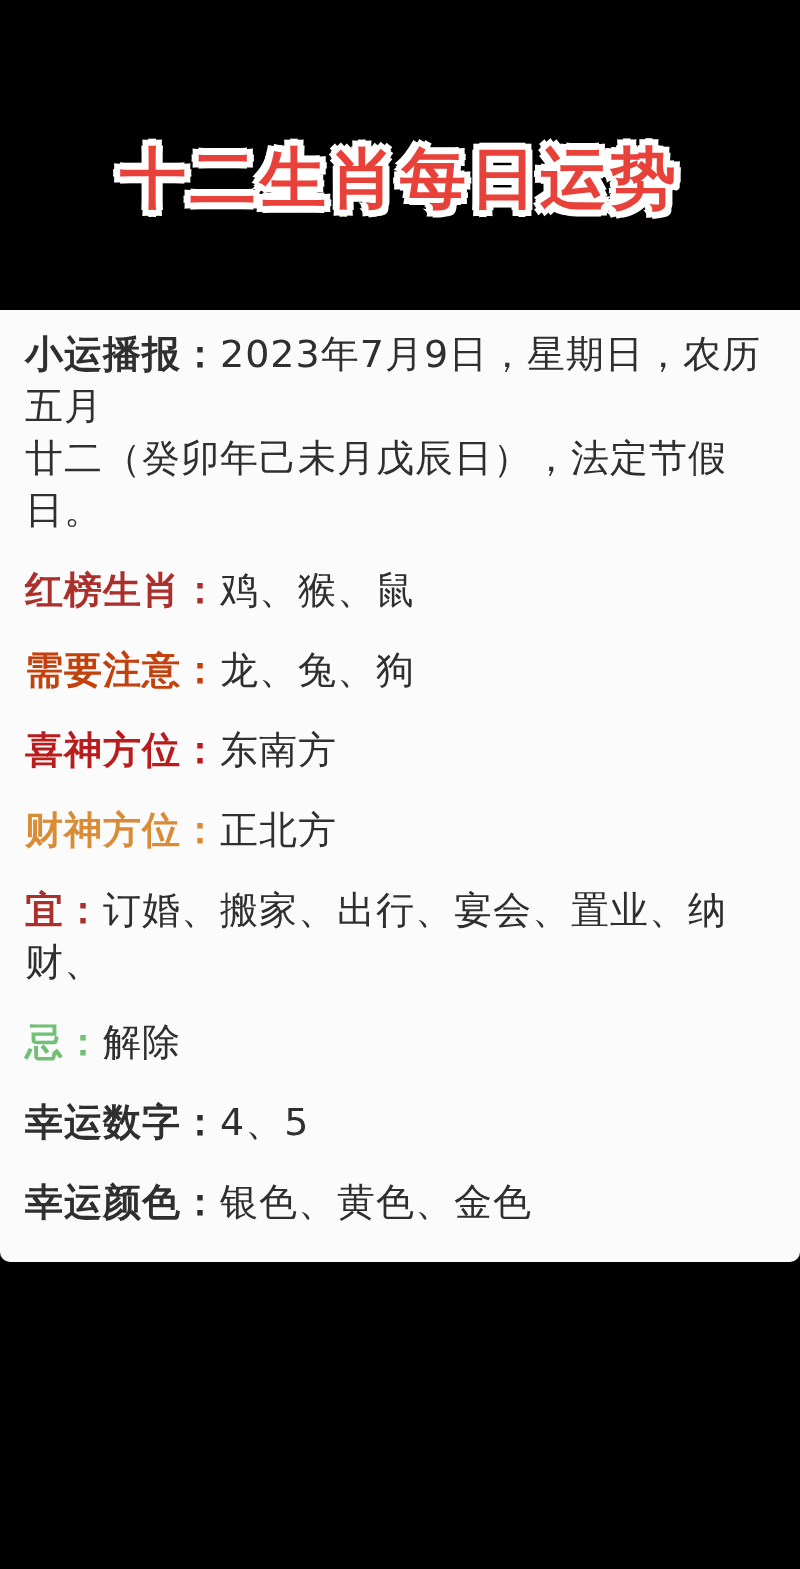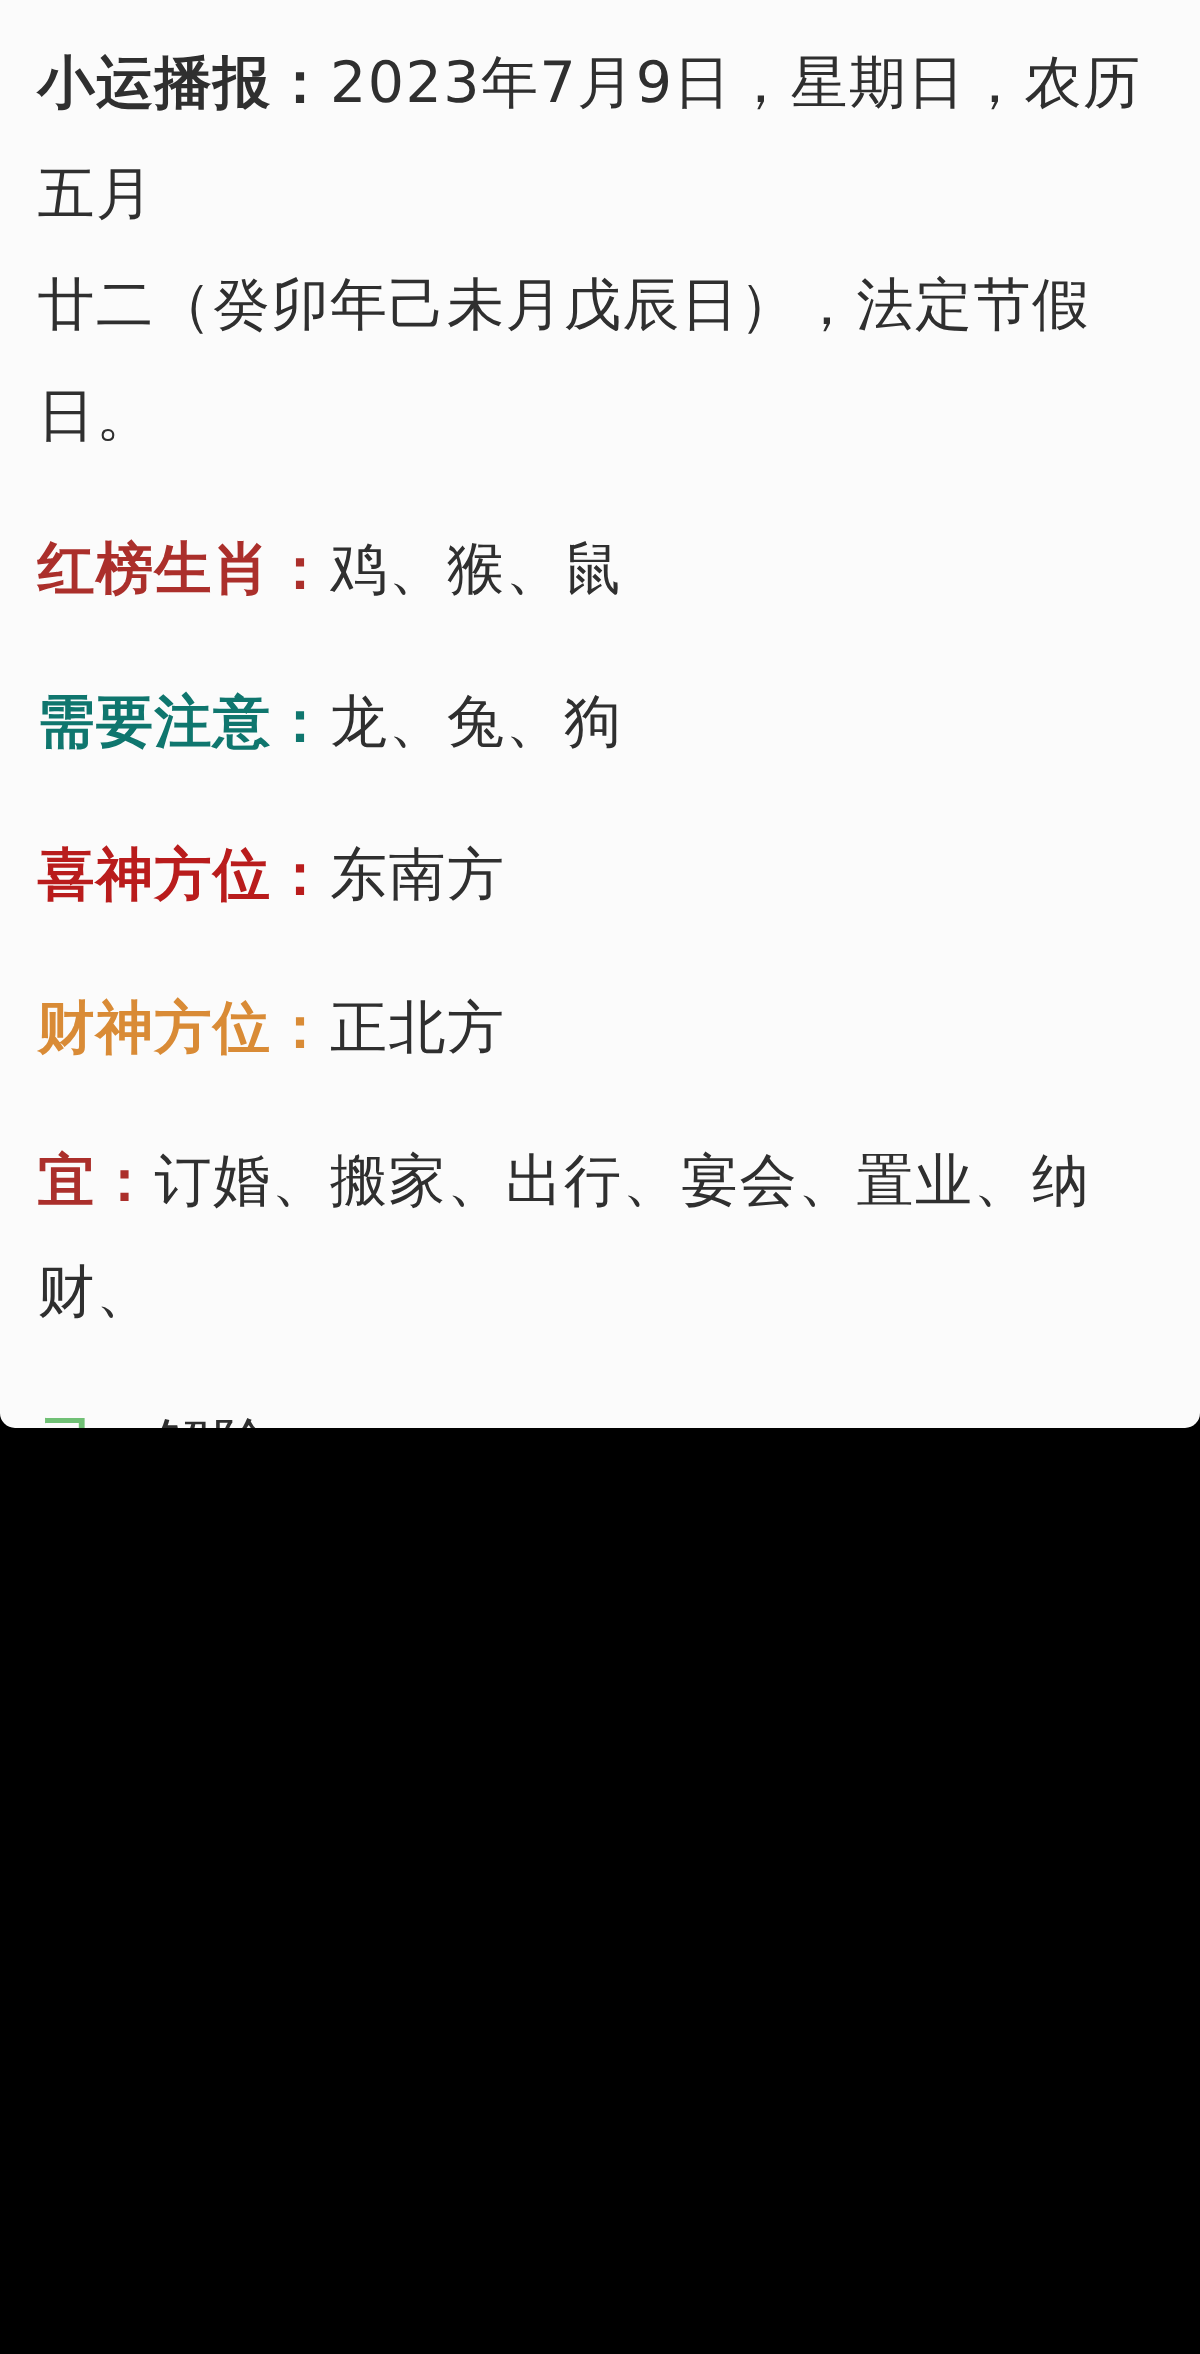--- a/index.html
+++ b/index.html
@@ -43,45 +43,48 @@
   .content {
     height: 952px;
     box-sizing: border-box;
     background: #fbfbfb;
     padding: 18px 25px 0 25px;
     border-radius: 0 0 10px 10px;
   }
   .row {
     margin: 0 0 28px 0;
     font-size: 38px;
-    line-height: 74px;
+    line-height: 52px;
     color: #2f2f2f;
     letter-spacing: 1px;
   }
   .row .label {
     font-weight: bold;
   }
   .bottom-band {
     height: 307px;
     background: #000000;
   }
 </style>
 </head>
 <body>
 
 <div class="frame">
 
+  <div class="top-band">
+    <div class="main-title" style="color: rgb(232, 65, 58);">十二生肖每日运势</div>
+  </div>
 
   <div class="content">
 
     <p class="row"><span class="label" style="color: rgb(47, 47, 47);">小运播报：</span><span>2023年7月9日，星期日，农历五月</span><br><span>廿二（癸卯年己未月戊辰日），法定节假日。</span></p>
 
     <p class="row"><span class="label" style="color: rgb(171, 47, 43); margin-top: 42px;">红榜生肖：</span><span>鸡、猴、鼠</span></p>
 
-    <p class="row"><span class="label" style="color: #0f766e;">需要注意：</span><span>龙、兔、狗</span></p>
+    <p class="row"><span class="label" style="color: #c2410c;">需要注意：</span><span>龙、兔、狗</span></p>
 
     <p class="row"><span class="label" style="color: #b91c1c;">喜神方位：</span><span>东南方</span></p>
 
     <p class="row"><span class="label" style="color: rgb(217, 139, 54); text-align: right;">财神方位：</span><span>正北方</span></p>
 
     <p class="row"><span class="label" style="color: rgb(171, 47, 43);">宜：</span><span>订婚、搬家、出行、宴会、置业、纳财、</span><br></p>
 
     <p class="row"><span class="label" style="color: rgb(112, 192, 117);">忌：</span><span>解除</span></p>
 
     <p class="row"><span class="label" style="color: rgb(47, 47, 47);">幸运数字：</span><span>4、5</span></p>

